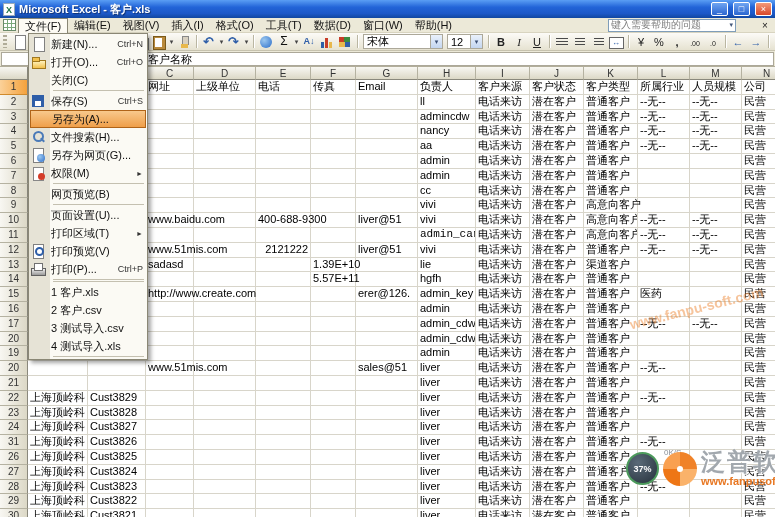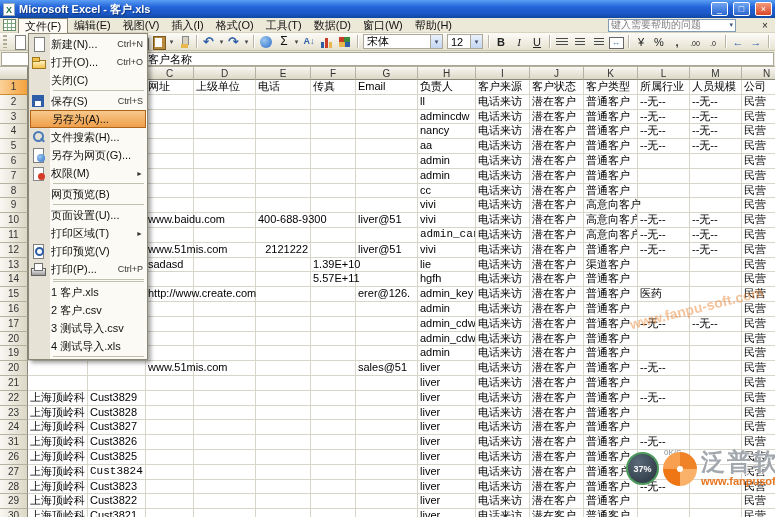--- a/index.html
+++ b/index.html
@@ -695,21 +695,21 @@
           <div class="cell" style="width: 54px;">电话来访</div>
           <div class="cell" style="width: 54px;">潜在客户</div>
           <div class="cell spill" style="width: 54px;">普通客户</div>
           <div class="cell" style="width: 52px;"></div>
           <div class="cell" style="width: 52px;"></div>
           <div class="cell spill" style="width: 50px;">民营</div>
         </div>
         <div class="grid-row">
           <div class="rowhdr">27</div>
           <div class="cell" style="width: 60px;">上海顶岭科</div>
-          <div class="cell spill" style="width: 58px; font-family: Liberation Mono, monospace;">Cust3824</div>
+          <div class="cell spill" style="width: 58px;">Cust3824</div>
           <div class="cell" style="width: 48px;"></div>
           <div class="cell" style="width: 62px;"></div>
           <div class="cell" style="width: 55px;"></div>
           <div class="cell" style="width: 45px;"></div>
           <div class="cell" style="width: 62px;"></div>
           <div class="cell" style="width: 58px;">liver</div>
           <div class="cell" style="width: 54px;">电话来访</div>
           <div class="cell" style="width: 54px;">潜在客户</div>
           <div class="cell spill" style="width: 54px;">普通客户</div>
           <div class="cell" style="width: 52px;"></div>

